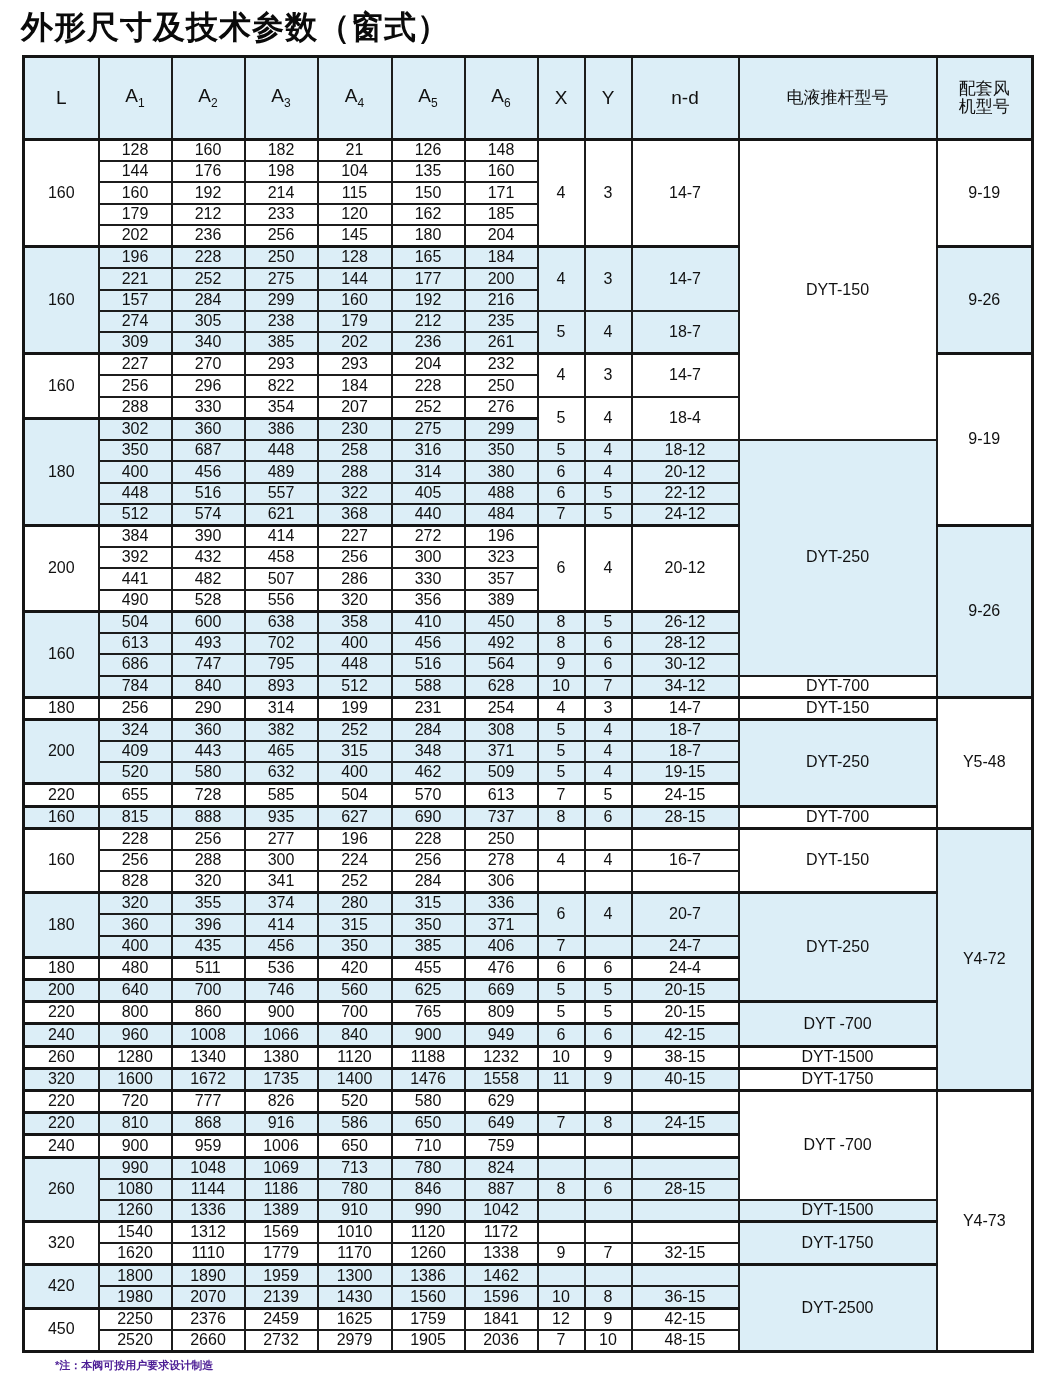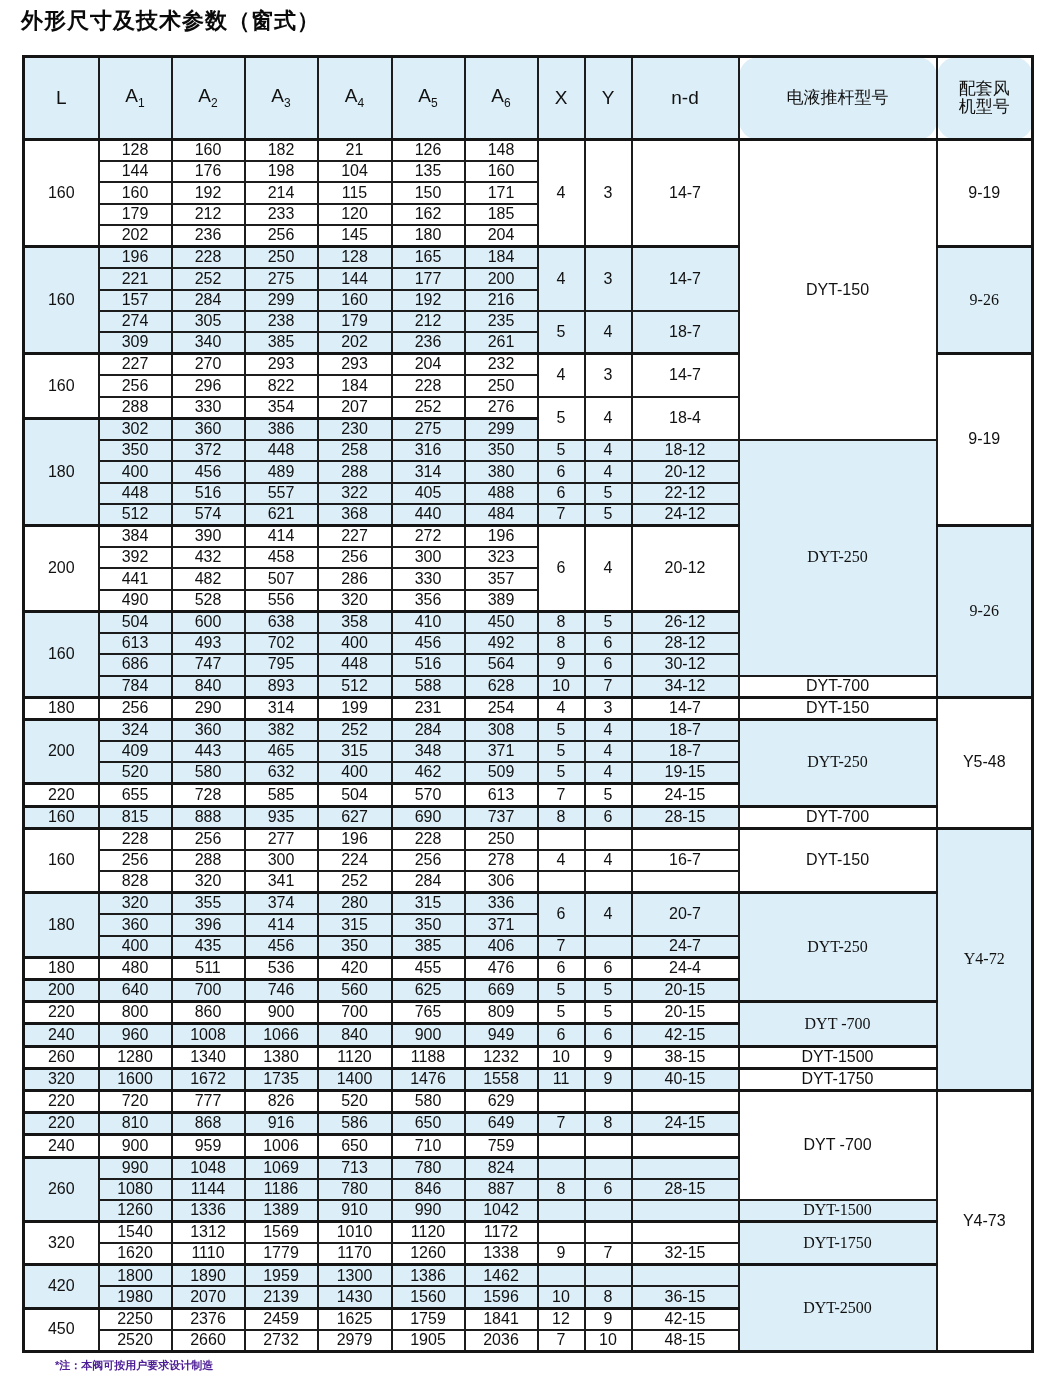--- a/index.html
+++ b/index.html
@@ -3,46 +3,46 @@
 <meta charset="utf-8">
 <style>
   html,body { margin:0; padding:0; }
   body {
     width:1053px; height:1390px; position:relative;
     background:#ffffff; font-family:"Liberation Sans","DejaVu Sans",sans-serif;
     color:#111;
   }
   .title {
     position:absolute; left:21px; top:6px;
-    font-size:22px; font-weight:bold; letter-spacing:1px; color:#0a0a0a;
+    font-size:32px; font-weight:bold; letter-spacing:1px; color:#0a0a0a;
   }
   table.spec {
     position:absolute; left:22px; top:55px;
     width:1009px; height:1298px;
     border-collapse:collapse; table-layout:fixed;
     border:3px solid #151515;
   }
   .spec th, .spec td {
     border:2px solid #1c1c1c;
     text-align:center; vertical-align:middle;
     padding:0; overflow:hidden;
     font-size:16px; line-height:1.05;
   }
   .spec thead th {
     height:80px; background:#dceef7;
     font-weight:normal; font-size:19px;
     border-bottom:3px solid #151515;
   }
   .spec thead th sub { font-size:12px; }
-  .spec thead th.col-act, .spec thead th.col-fan { font-size:17px;border-radius:20px; }
+  .spec thead th.col-act, .spec thead th.col-fan { font-size:17px; }
   .spec tbody tr { height:19px; }
   tr.bg-w td { background:#ffffff; }
   tr.bg-b td { background:#dceef7; }
   td.bg-w { background:#ffffff !important;margin-left:16px; }
-  td.bg-b { background:#dceef7 !important;font-family:Liberation Serif, serif; }
+  td.bg-b { background:#dceef7 !important; }
   tr.thick td { border-top:3px solid #151515; }
   .footnote {
     position:absolute; left:55px; top:1358px;
     font-size:11px; font-weight:bold; color:#4c1d95;
   }
 </style>
 </head>
 <body>
 
 <div class="title">外形尺寸及技术参数（窗式）</div>
@@ -209,21 +209,21 @@
         <td rowspan="5" class="col-l">180</td>
         <td class="col-a1">302</td>
         <td class="col-a2">360</td>
         <td class="col-a3">386</td>
         <td class="col-a4">230</td>
         <td class="col-a5">275</td>
         <td class="col-a6">299</td>
       </tr>
       <tr class="bg-b">
         <td class="col-a1">350</td>
-        <td class="col-a2">372</td>
+        <td class="col-a2">687</td>
         <td class="col-a3">448</td>
         <td class="col-a4">258</td>
         <td class="col-a5">316</td>
         <td class="col-a6">350</td>
         <td class="col-x">5</td>
         <td class="col-y">4</td>
         <td class="col-nd">18-12</td>
         <td rowspan="11" class="col-act bg-b">DYT-250</td>
       </tr>
       <tr class="bg-b">

